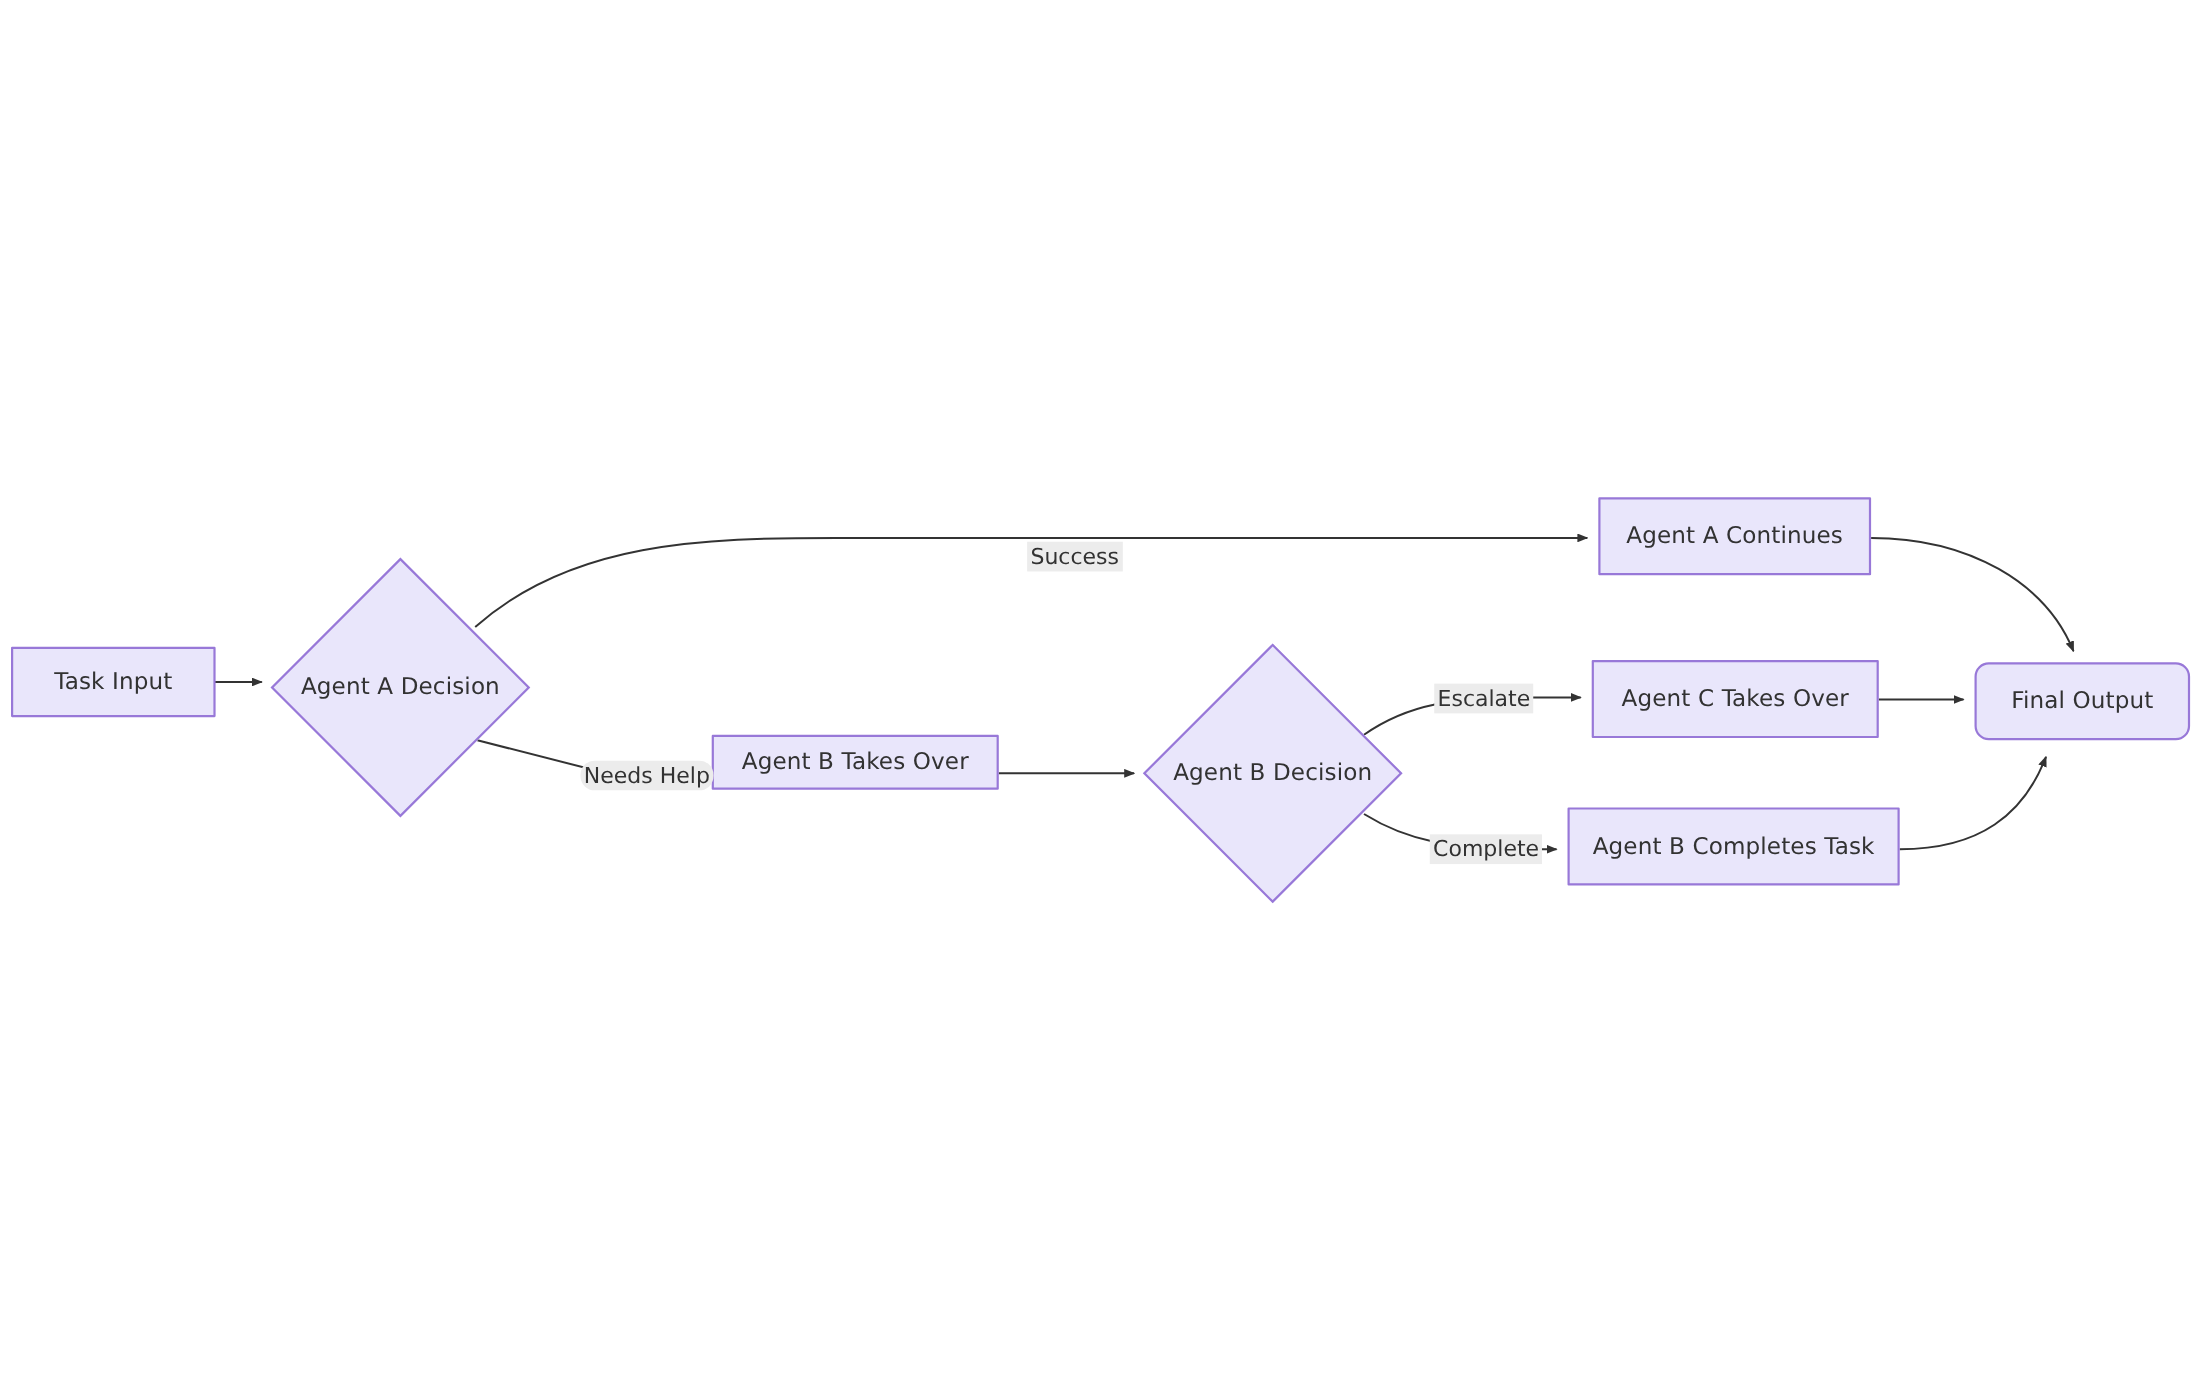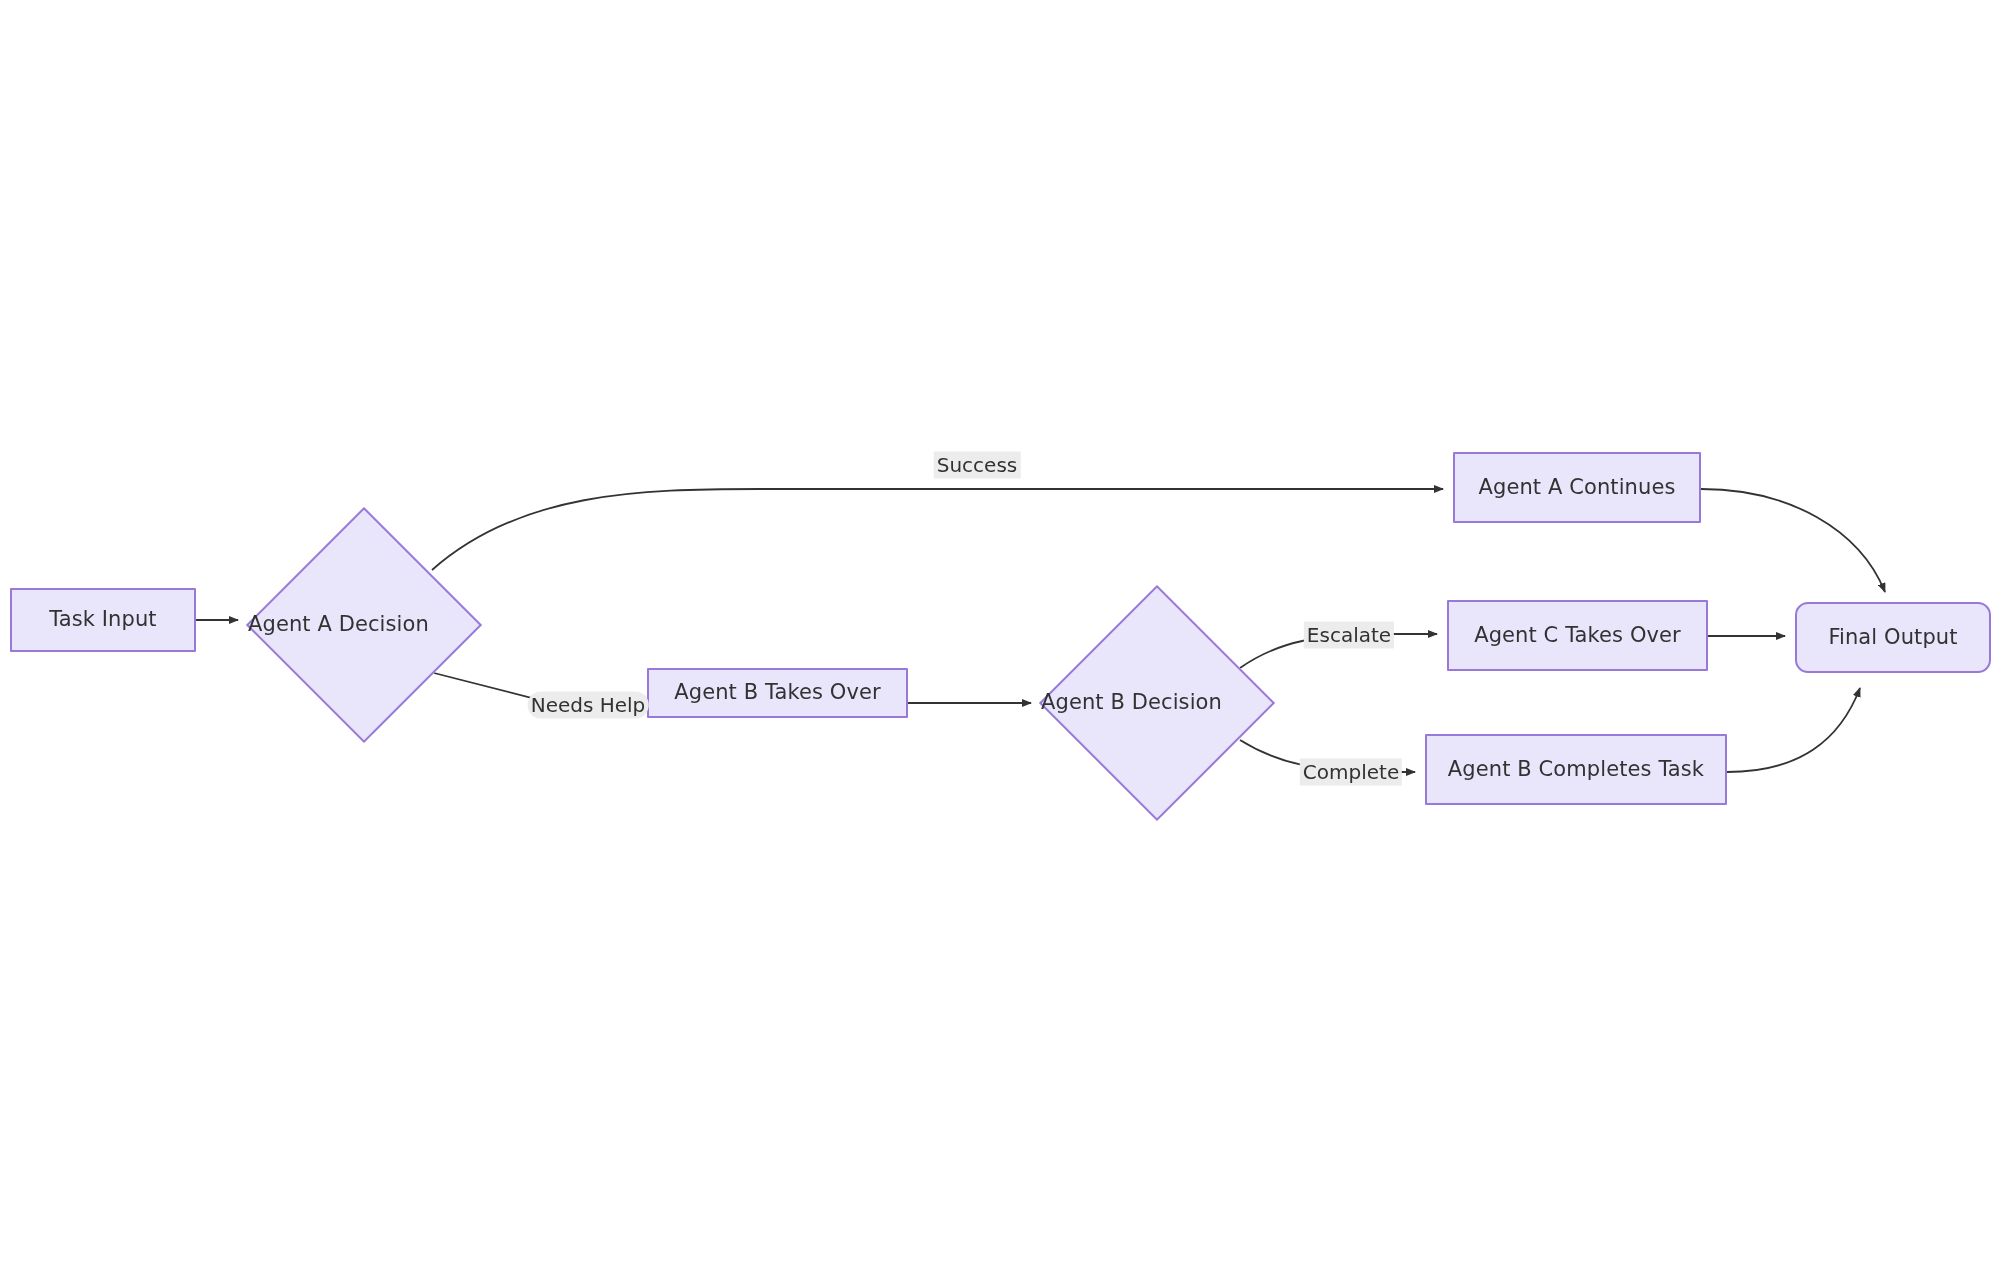--- a/index.html
+++ b/index.html
@@ -44,20 +44,21 @@
     color: #323232;
     line-height: 1.2;
     letter-spacing: 0.1px;
     white-space: nowrap;
     pointer-events: none;
   }
   .diamond-wrap {
     position: absolute;
     display: flex;
     align-items: center;
+    justify-content: center;
   }
   .diamond-shape {
     position: absolute;
     left: 50%;
     top: 50%;
     background: #e9e6fb;
     border: 2px solid #9878d8;
     transform: translate(-50%, -50%) rotate(45deg);
   }
   .diamond-wrap .node-label-text {
@@ -133,21 +134,21 @@
   </div>
 
   <div class="node node-rect" style="left:1425px; top:734px; width:302px; height:71px;">
     <span class="node-label-text">Agent B Completes Task</span>
   </div>
 
   <div class="node node-rect" style="left:1795px; top:602px; width:196px; height:71px;border-radius:13px;">
     <span class="node-label-text">Final Output</span>
   </div>
 
-  <span class="edge-label" style="left:977px; top:465px;">Success</span>
+  <span class="edge-label" style="left:977px; top:506px;">Success</span>
 
   <span class="edge-label" style="left:588px; top:705px;border-radius:13px;">Needs Help</span>
 
   <span class="edge-label" style="left:1349px; top:635px;">Escalate</span>
 
   <span class="edge-label" style="left:1351px; top:772px;">Complete</span>
 
 </div>
 
 </body></html>

